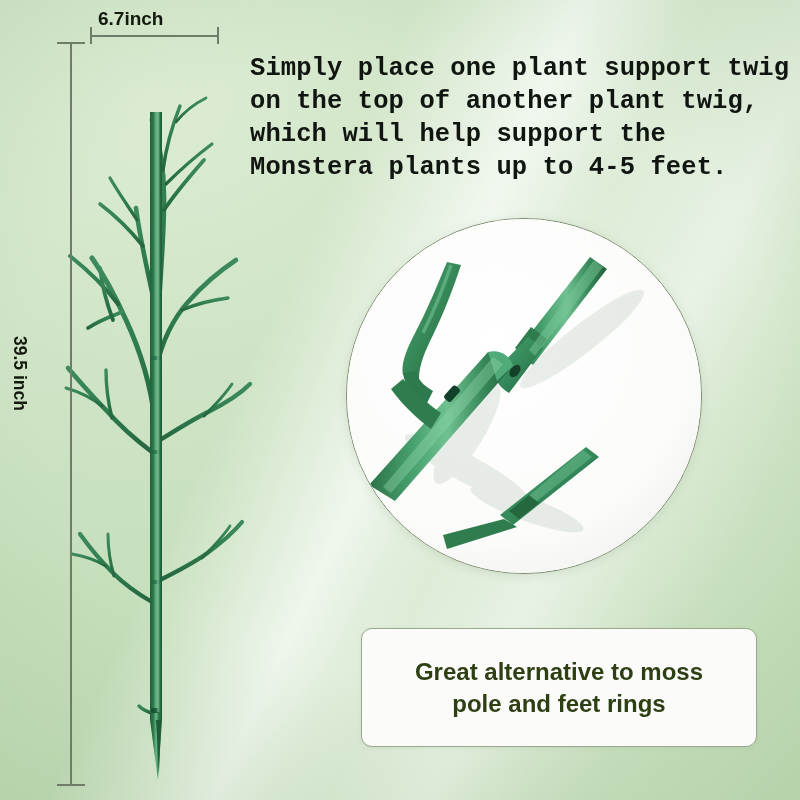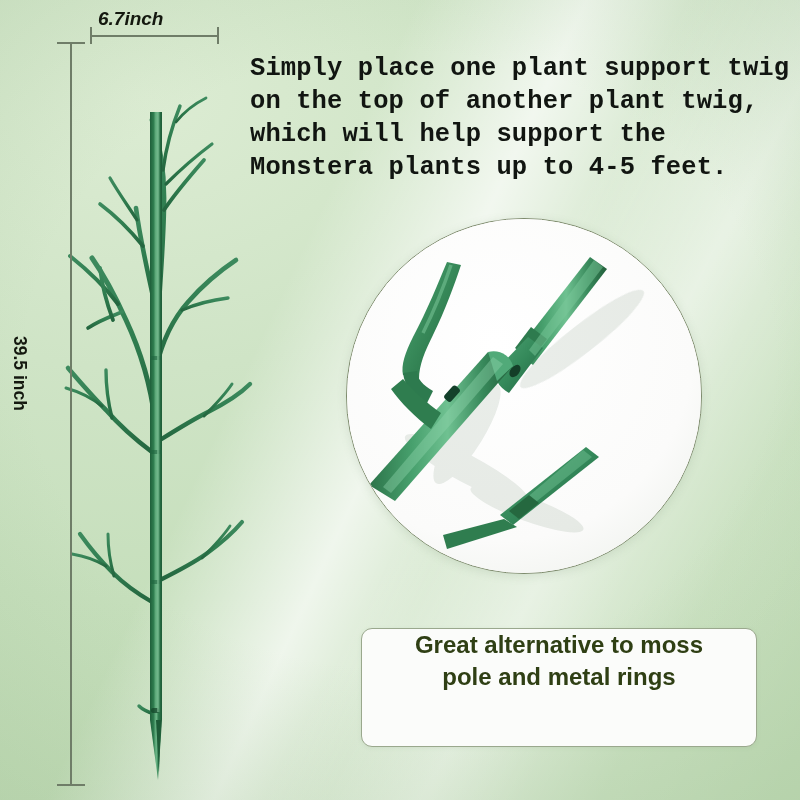--- a/index.html
+++ b/index.html
@@ -44,21 +44,21 @@
 
   
   .dim-line{position:absolute;background:#6f7d68;}
   .dim-h{left:90px;top:35px;width:128px;height:1.6px;}
   .dim-h-tick{position:absolute;width:1.6px;height:17px;background:#6f7d68;top:27px;}
   .dim-v{left:70px;top:42px;width:1.6px;height:743px;}
   .dim-v-tick{position:absolute;height:1.6px;width:28px;background:#6f7d68;left:57px;}
 
   .label-h{
     position:absolute;left:98px;top:8px;
-    font-size:19px;font-weight:bold;color:#14180f;font-style:italic;
+    font-size:19px;font-weight:bold;color:#14180f;
   }
   .label-v{
     position:absolute;left:30px;top:336px;
     font-size:17.5px;font-weight:bold;color:#14180f;
     transform:rotate(90deg);transform-origin:left top;
     white-space:nowrap;
   }
 
   
   .twig{position:absolute;left:0;top:20px;width:300px;height:780px;}
@@ -70,21 +70,21 @@
     border:1.5px solid #7d8a6c;
     background:#fdfdfc;
     box-shadow:0 2px 10px rgba(110,140,105,.18);
   }
   .inset svg{display:block;}
 
   
   .caption{
     position:absolute;left:361px;top:628px;width:394px;height:117px;
     background:#fbfcfa;border:1.3px solid #9aa88d;border-radius:11px;
-    display:flex;align-items:flex-start;justify-content:center;
+    display:flex;align-items:center;justify-content:center;
     box-shadow:0 1px 4px rgba(120,145,115,.12);
   }
   .caption-text{
     font-size:24px;line-height:32px;font-weight:bold;
     color:#2f3f14;text-align:center;padding:0 14px;
   }
 </style>
 </head>
 <body>
 
@@ -241,17 +241,17 @@
         <path d="M157 300 L170 308 L100 330 L96 316 Z" fill="#2f7d4f"></path>
         <path d="M236 231 L245 238 L170 298 L164 292 Z" fill="#79c79a" opacity=".42"></path>
         <path d="M182 276 L192 284 L172 300 L162 292 Z" fill="#25683f"></path>
       </g>
     </svg>
   </div>
 
   <div class="caption">
     <div class="caption-text">
       <span>Great alternative to moss</span><br>
-      <span>pole and metal rings</span>
+      <span>pole and feet rings</span>
     </div>
   </div>
 
 </div>
 
 </body></html>

